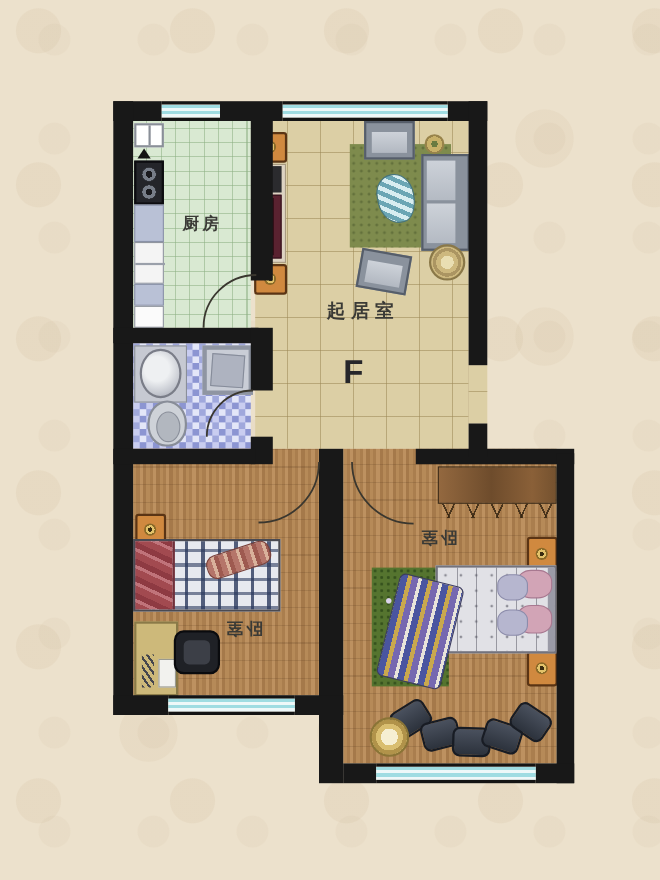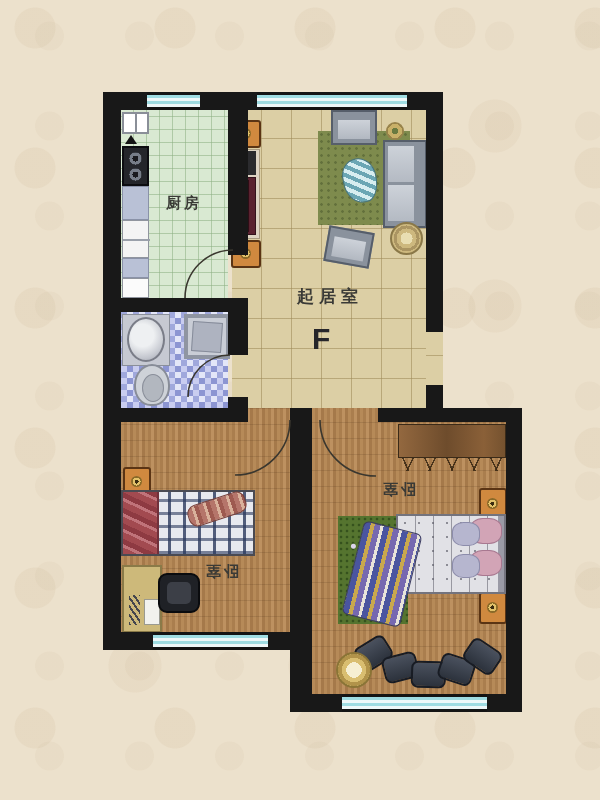--- a/index.html
+++ b/index.html
@@ -174,19 +174,19 @@
   <div class="wall" style="left:487px;top:694px;width:35px;height:18px;"></div>
 
   <svg class="arcs" width="600" height="800" viewBox="0 0 600 800">
     <path d="M233 250 A48 48 0 0 0 185 298" fill="none" stroke="#3a372f" stroke-width="1.6"></path>
     <path d="M230 355 A42 42 0 0 0 188 397" fill="none" stroke="#3a372f" stroke-width="1.6"></path>
     <path d="M290 420 A55 55 0 0 1 235 475" fill="none" stroke="#3a372f" stroke-width="1.6"></path>
     <path d="M320 420 A56 56 0 0 0 376 476" fill="none" stroke="#3a372f" stroke-width="1.6"></path>
   </svg>
 
   <div class="label" style="left:166px;top:194px;">厨房</div>
-  <div class="label" style="left:297px;top:285px;font-size:17px;letter-spacing:5px;">起居室</div>
+  <div class="label" style="left:297px;top:271px;font-size:17px;letter-spacing:5px;">起居室</div>
   <div class="label" style="left:312px;top:322px;font-size:30px;letter-spacing:0;color:#26262a;">F</div>
   <div class="label flip" style="left:203px;top:561px;">卧室</div>
   <div class="label flip" style="left:380px;top:479px;">卧室</div>
 
 
 </div>
 
 </body></html>

